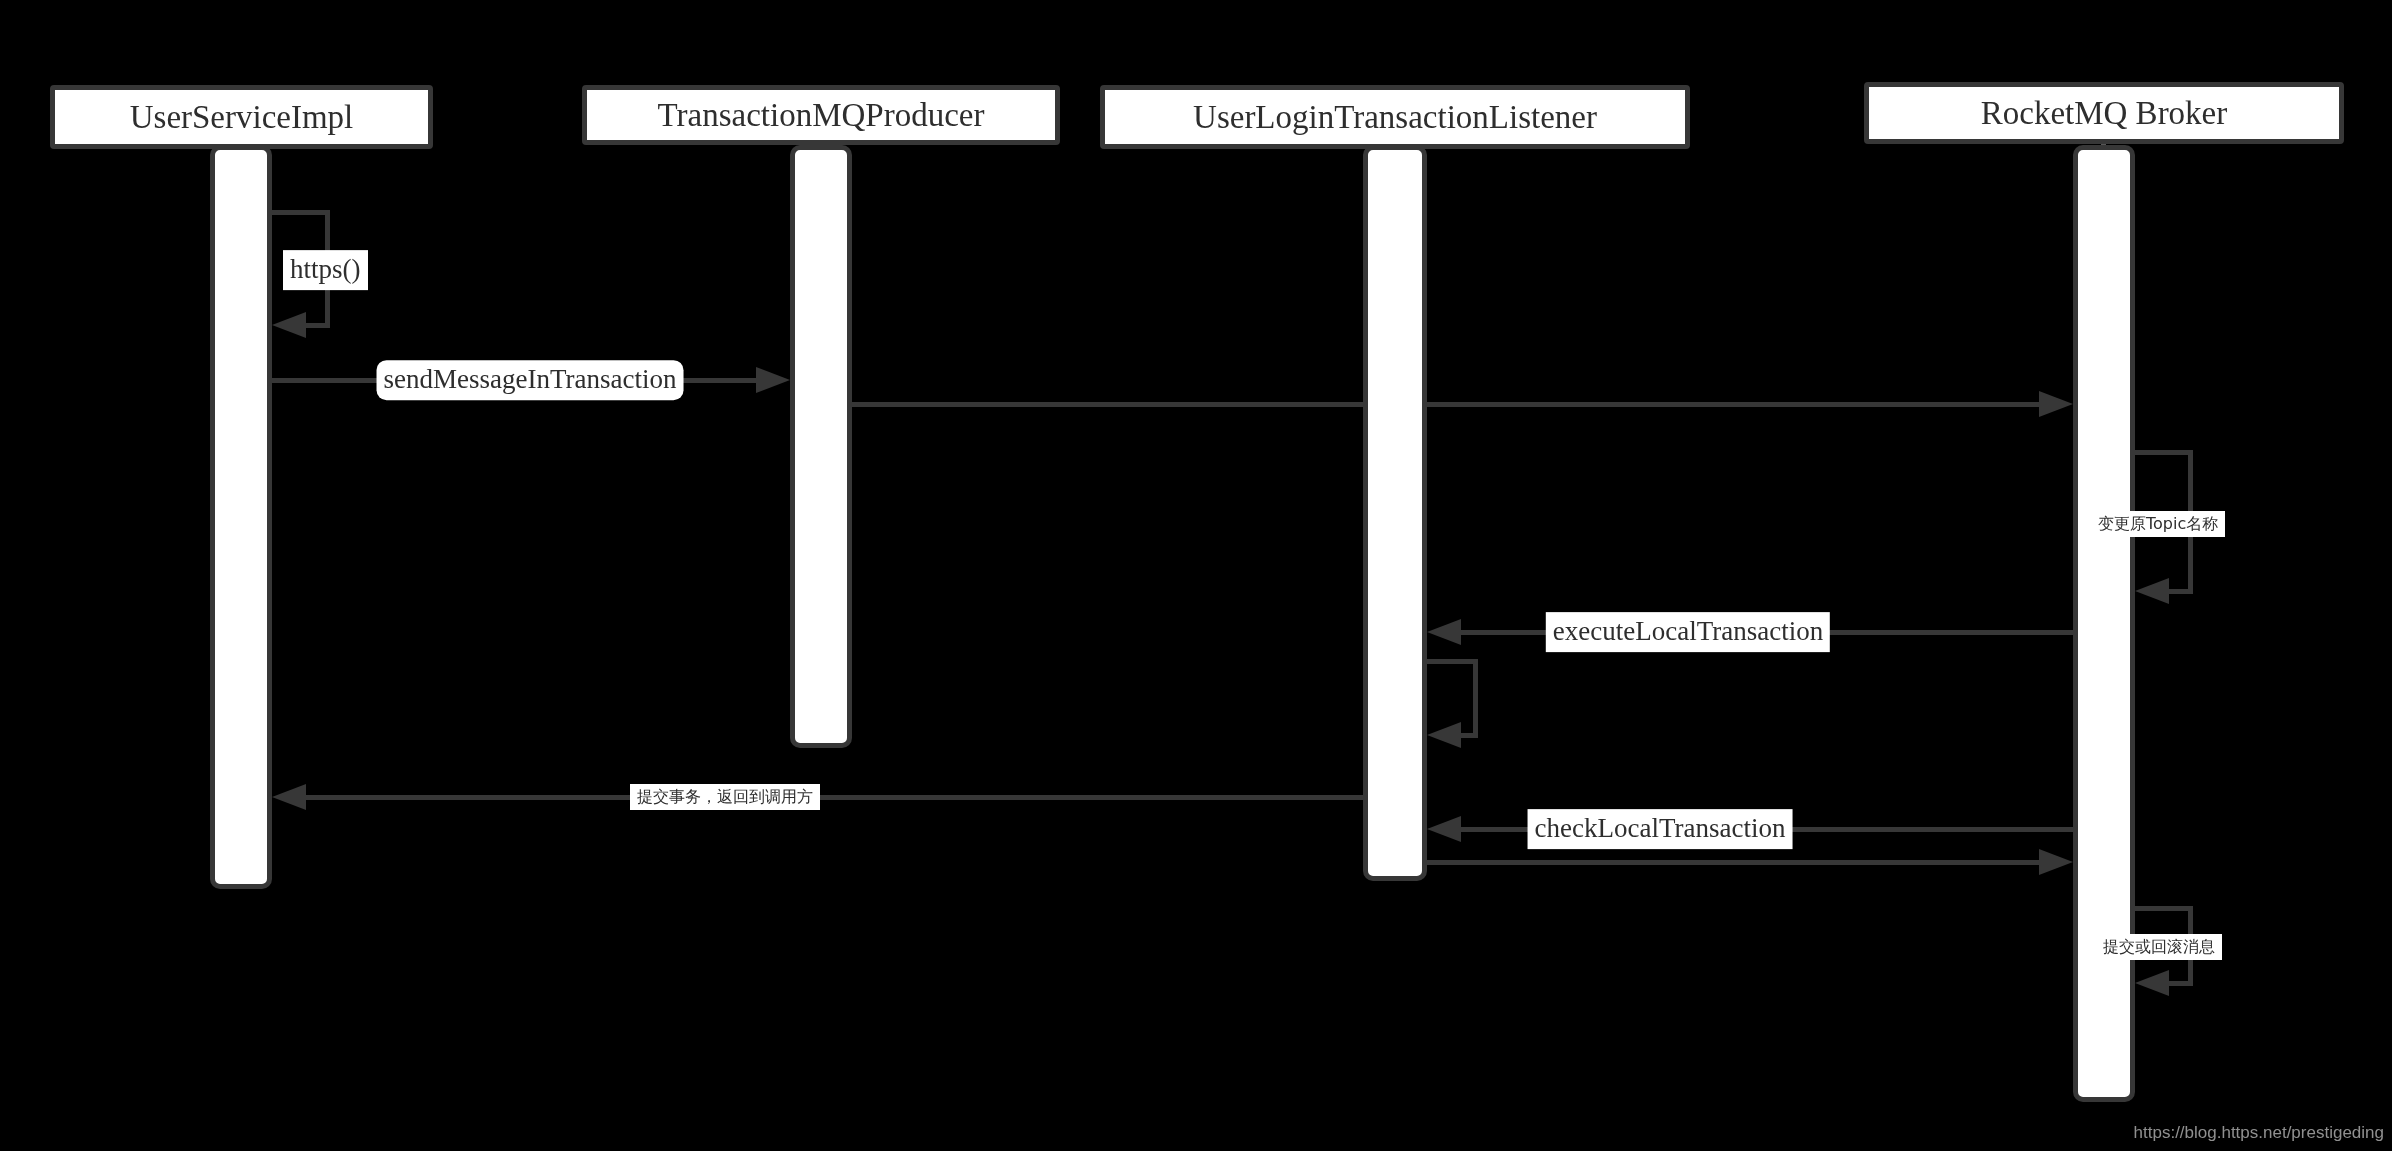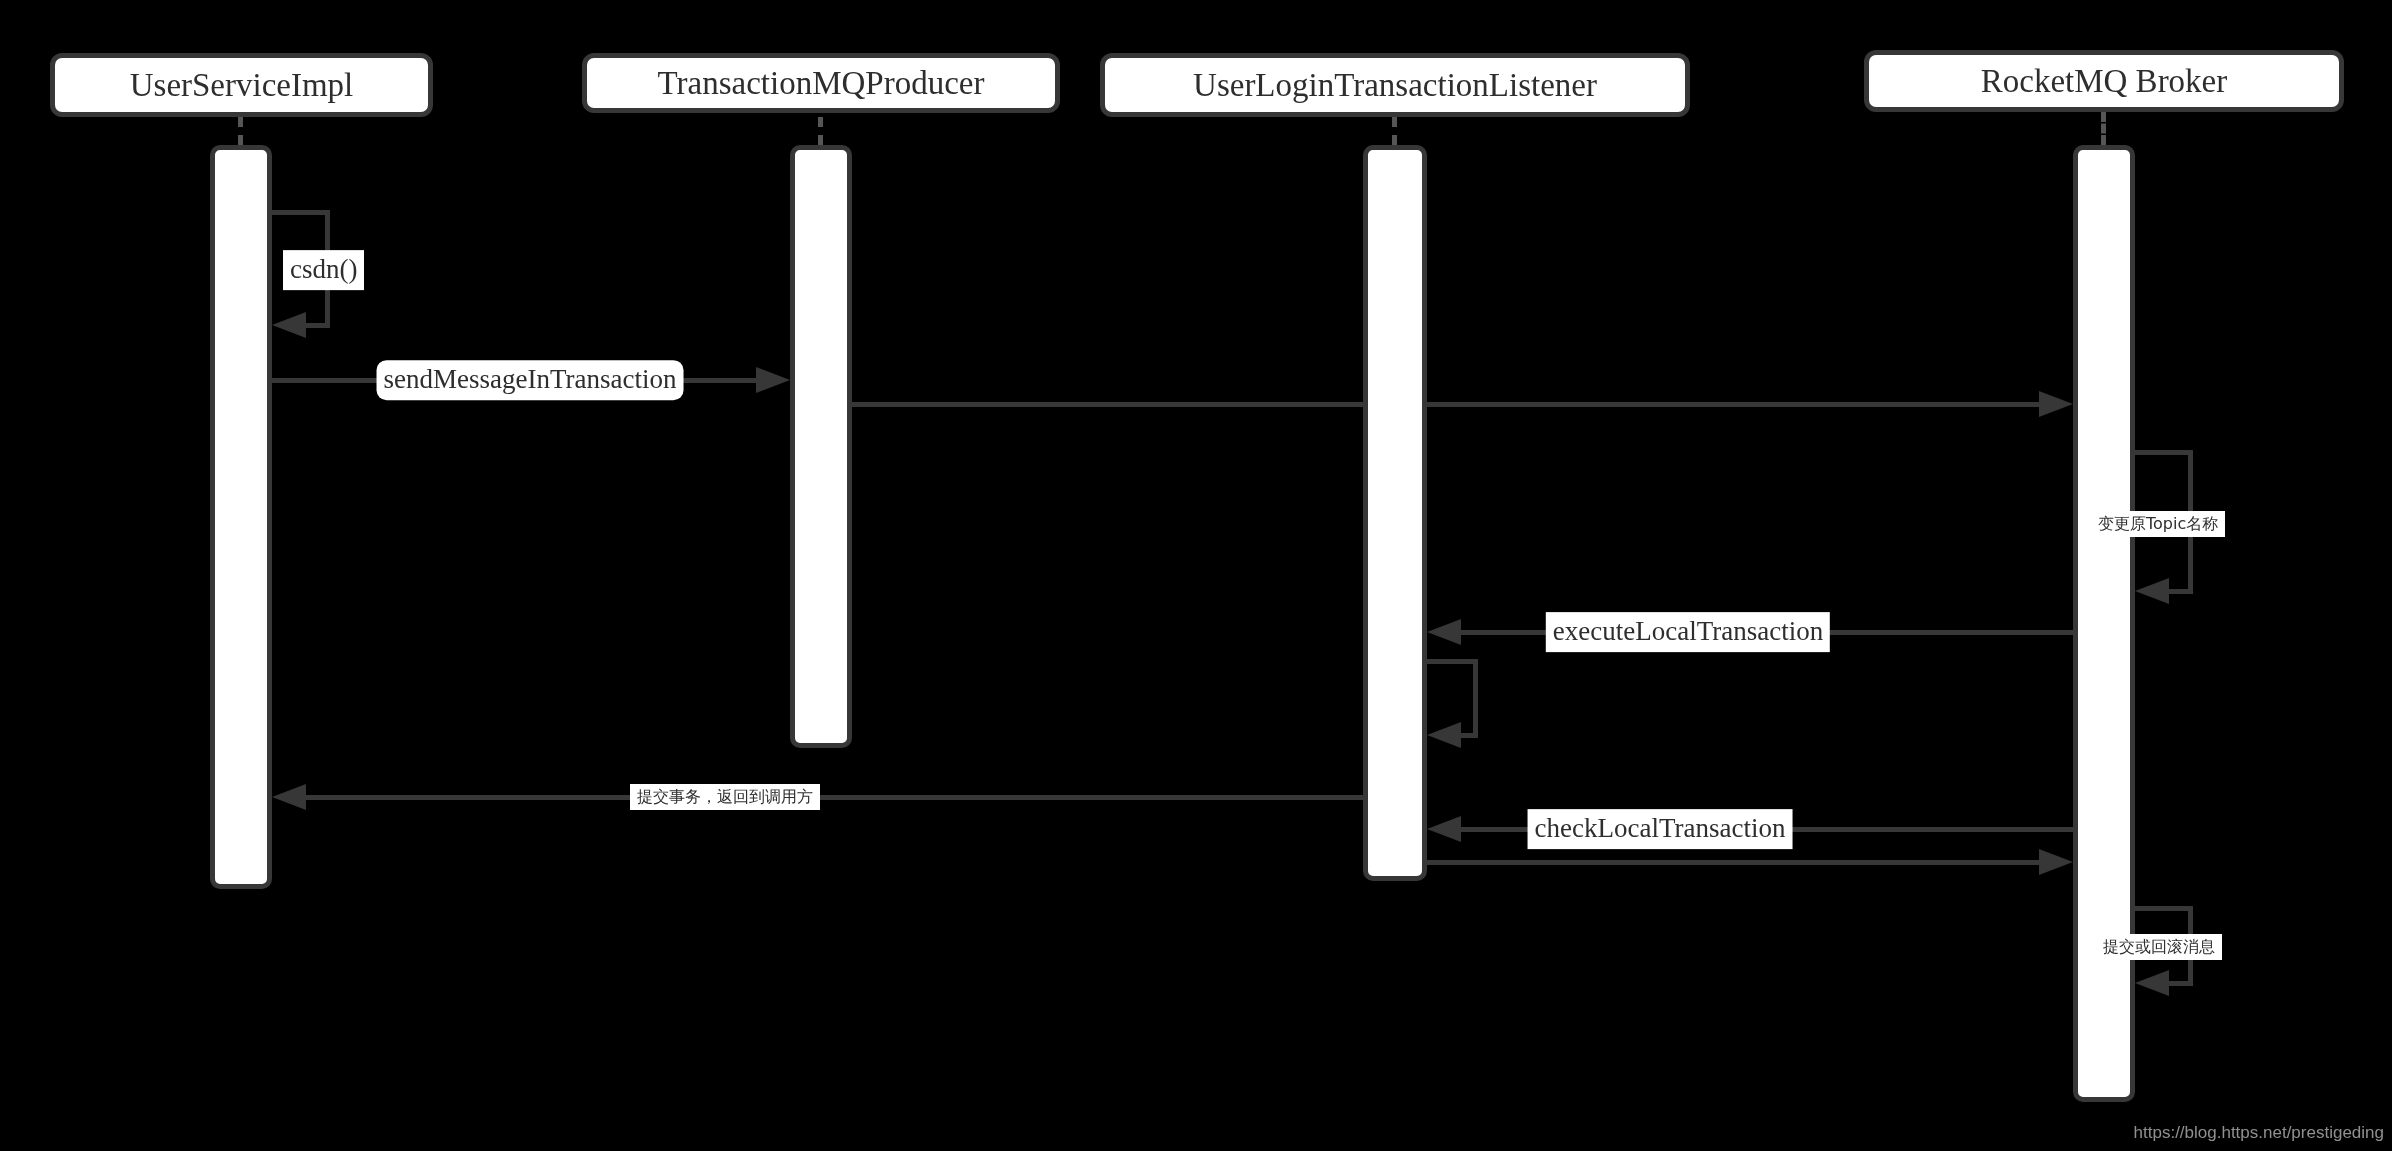--- a/index.html
+++ b/index.html
@@ -10,28 +10,29 @@
     background: var(--bg, #000000);
     overflow: hidden;
     font-family: "Liberation Serif", serif;
   }
   #diagram-root { position: absolute; inset: 0; }
   .pbox {
     position: absolute;
     box-sizing: border-box;
     background: var(--fill, #ffffff);
     border: 5px solid var(--line, #373737);
-    border-radius: 12px;
+    border-radius: 4px;
     display: flex;
     align-items: center;
     justify-content: center;
     font-family: "Liberation Serif", serif;
     font-size: 33px;
     color: var(--text, #2e2e2e);
     white-space: nowrap;
+    margin-top: 32px;
   }
   .bar {
     position: absolute;
     box-sizing: border-box;
     background: var(--fill, #ffffff);
     border: 5px solid var(--line, #373737);
     border-radius: 10px;
   }
   .dashline {
     position: absolute;
@@ -104,21 +105,21 @@
       <div class="hline" style="left: 2165px; top: 981px; width: 28px; height: 5px;"></div>
       <div class="arrow-left" style="left: 2135px; top: 970px;"></div>
       <div class="dashline" style="left: 238px; top: 117px; height: 28px;"></div>
       <div class="bar" style="left: 210px; top: 145px; width: 62px; height: 744px;"></div>
       <div class="dashline" style="left: 818px; top: 117px; height: 28px;"></div>
       <div class="bar" style="left: 790px; top: 145px; width: 62px; height: 603px;"></div>
       <div class="dashline" style="left: 1392px; top: 117px; height: 28px;"></div>
       <div class="bar" style="left: 1363px; top: 145px; width: 64px; height: 736px;"></div>
       <div class="dashline" style="left: 2101px; top: 112px; height: 33px;"></div>
       <div class="bar" style="left: 2073px; top: 145px; width: 62px; height: 957px;"></div>
-      <div class="mlabel en" style="top: 270px; left: 283px; transform: translateY(-50%);">csdn()</div>
+      <div class="mlabel en" style="top: 270px; left: 283px; transform: translateY(-50%);">https()</div>
       <div class="mlabel en" style="top: 380px; left: 530px; transform: translate(-50%, -50%); border-radius: 10px;">sendMessageInTransaction</div>
       <div class="mlabel zh" style="top: 524px; left: 2091px; transform: translateY(-50%);">变更原Topic名称</div>
       <div class="mlabel en" style="top: 632px; left: 1688px; transform: translate(-50%, -50%);">executeLocalTransaction</div>
       <div class="mlabel zh" style="top: 797px; left: 630px; transform: translateY(-50%);">提交事务，返回到调用方</div>
       <div class="mlabel en" style="top: 829px; left: 1660px; transform: translate(-50%, -50%);">checkLocalTransaction</div>
       <div class="mlabel zh" style="top: 947px; left: 2096px; transform: translateY(-50%);">提交或回滚消息</div>
       <div class="pbox" style="left: 50px; top: 53px; width: 383px; height: 64px;">UserServiceImpl</div>
       <div class="pbox" style="left: 582px; top: 53px; width: 478px; height: 60px;">TransactionMQProducer</div>
       <div class="pbox" style="left: 1100px; top: 53px; width: 590px; height: 64px;">UserLoginTransactionListener</div>
       <div class="pbox" style="left: 1864px; top: 50px; width: 480px; height: 62px;">RocketMQ Broker</div>

